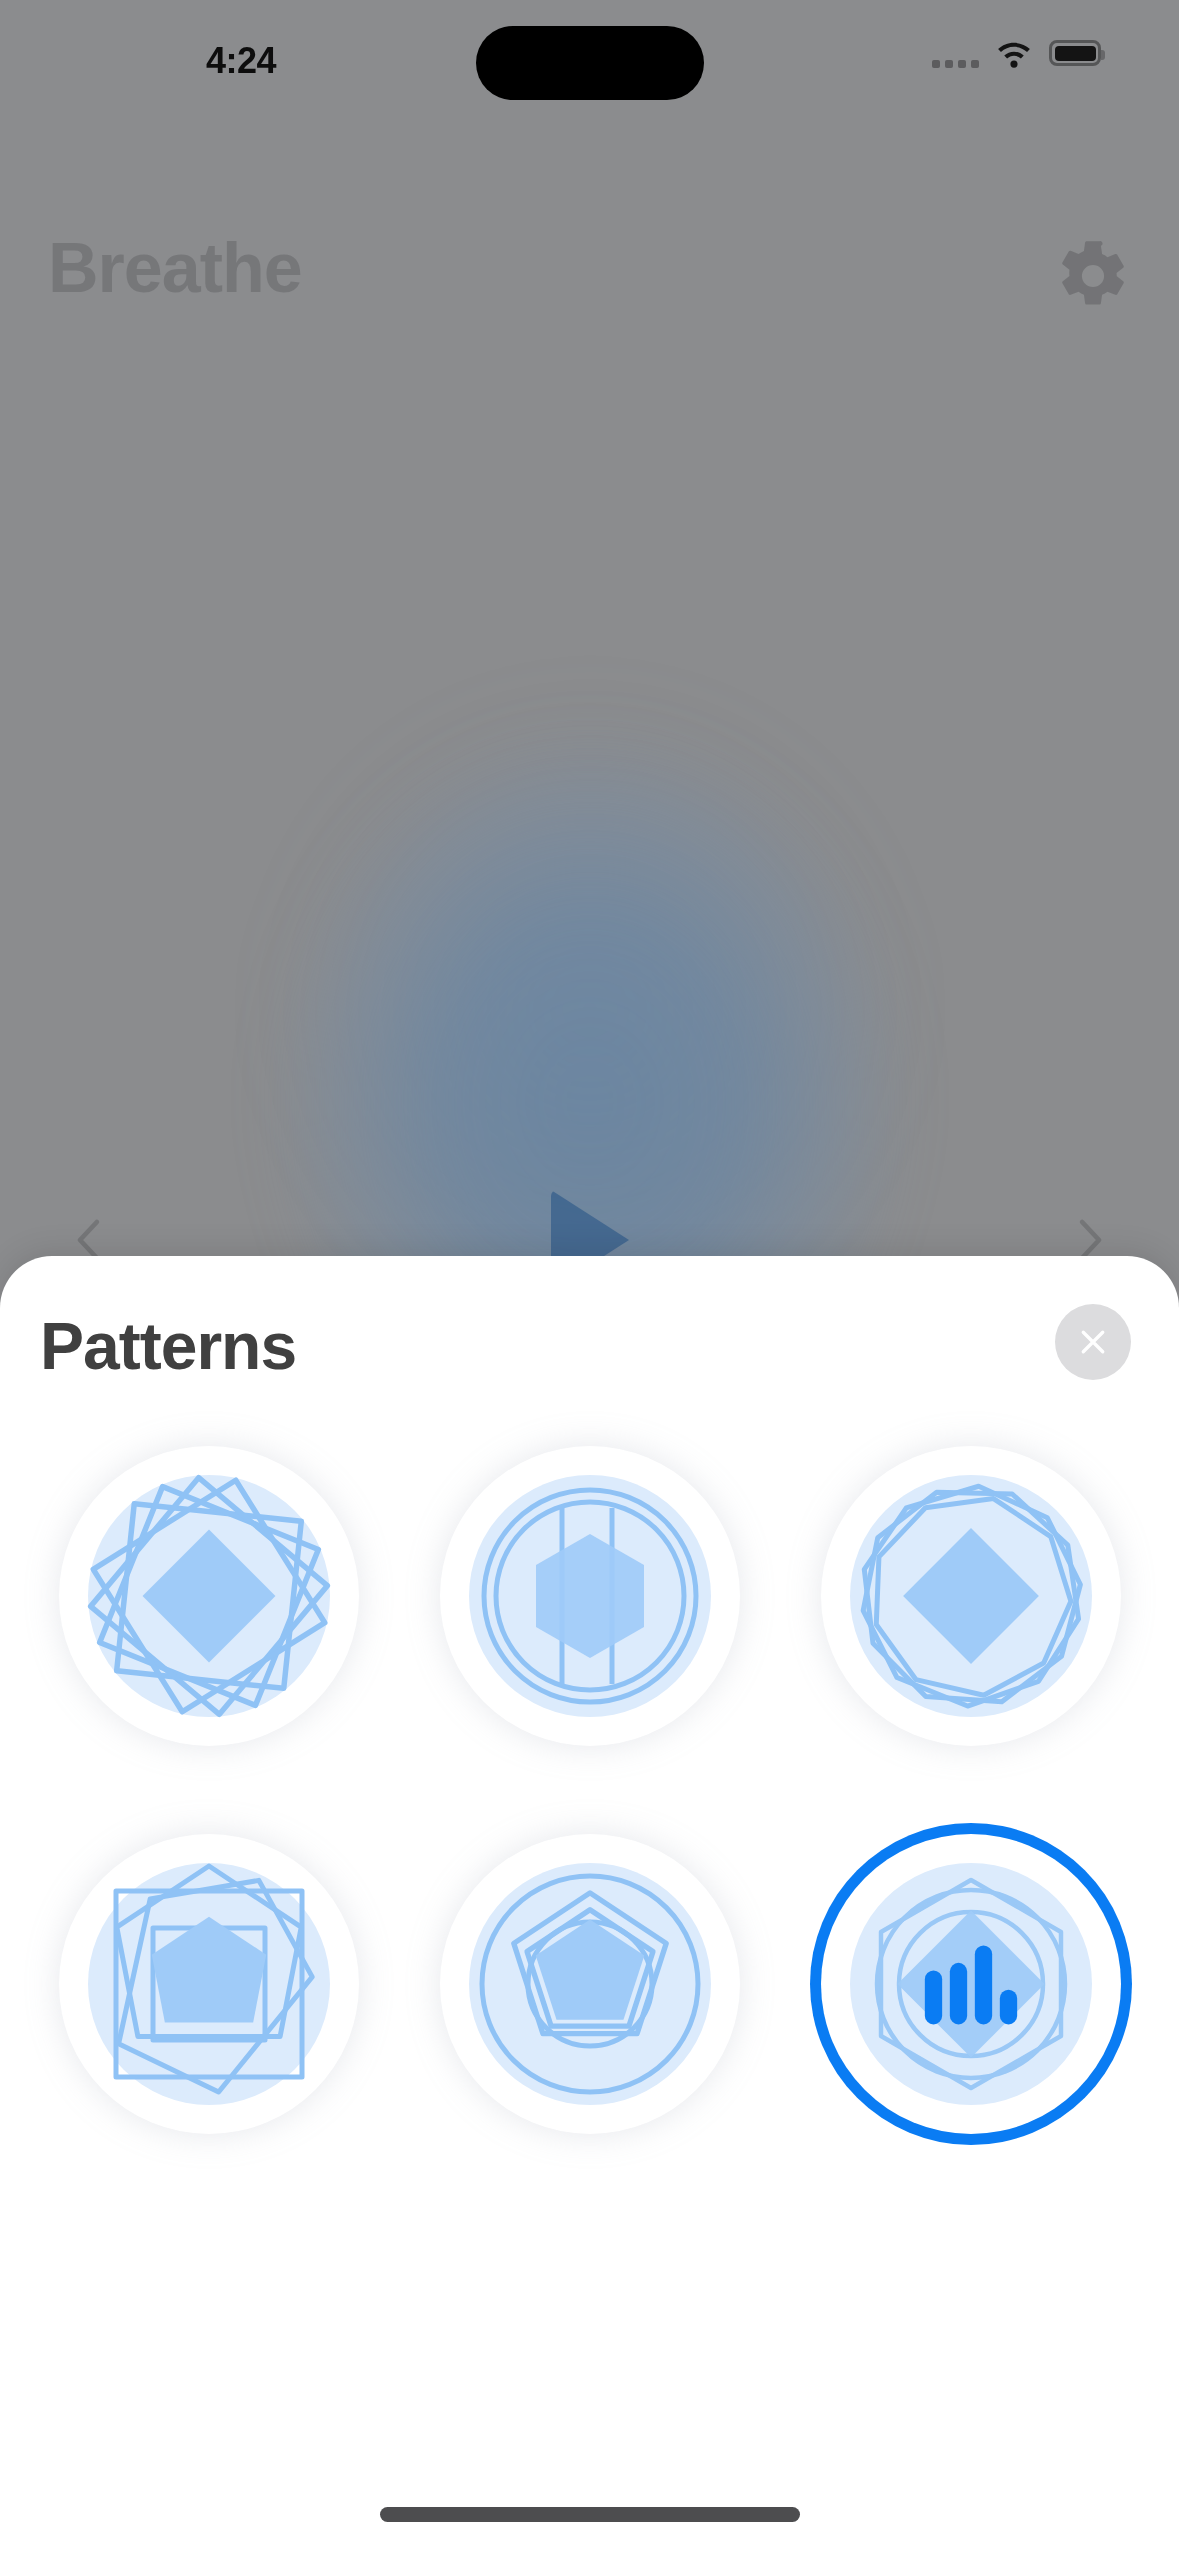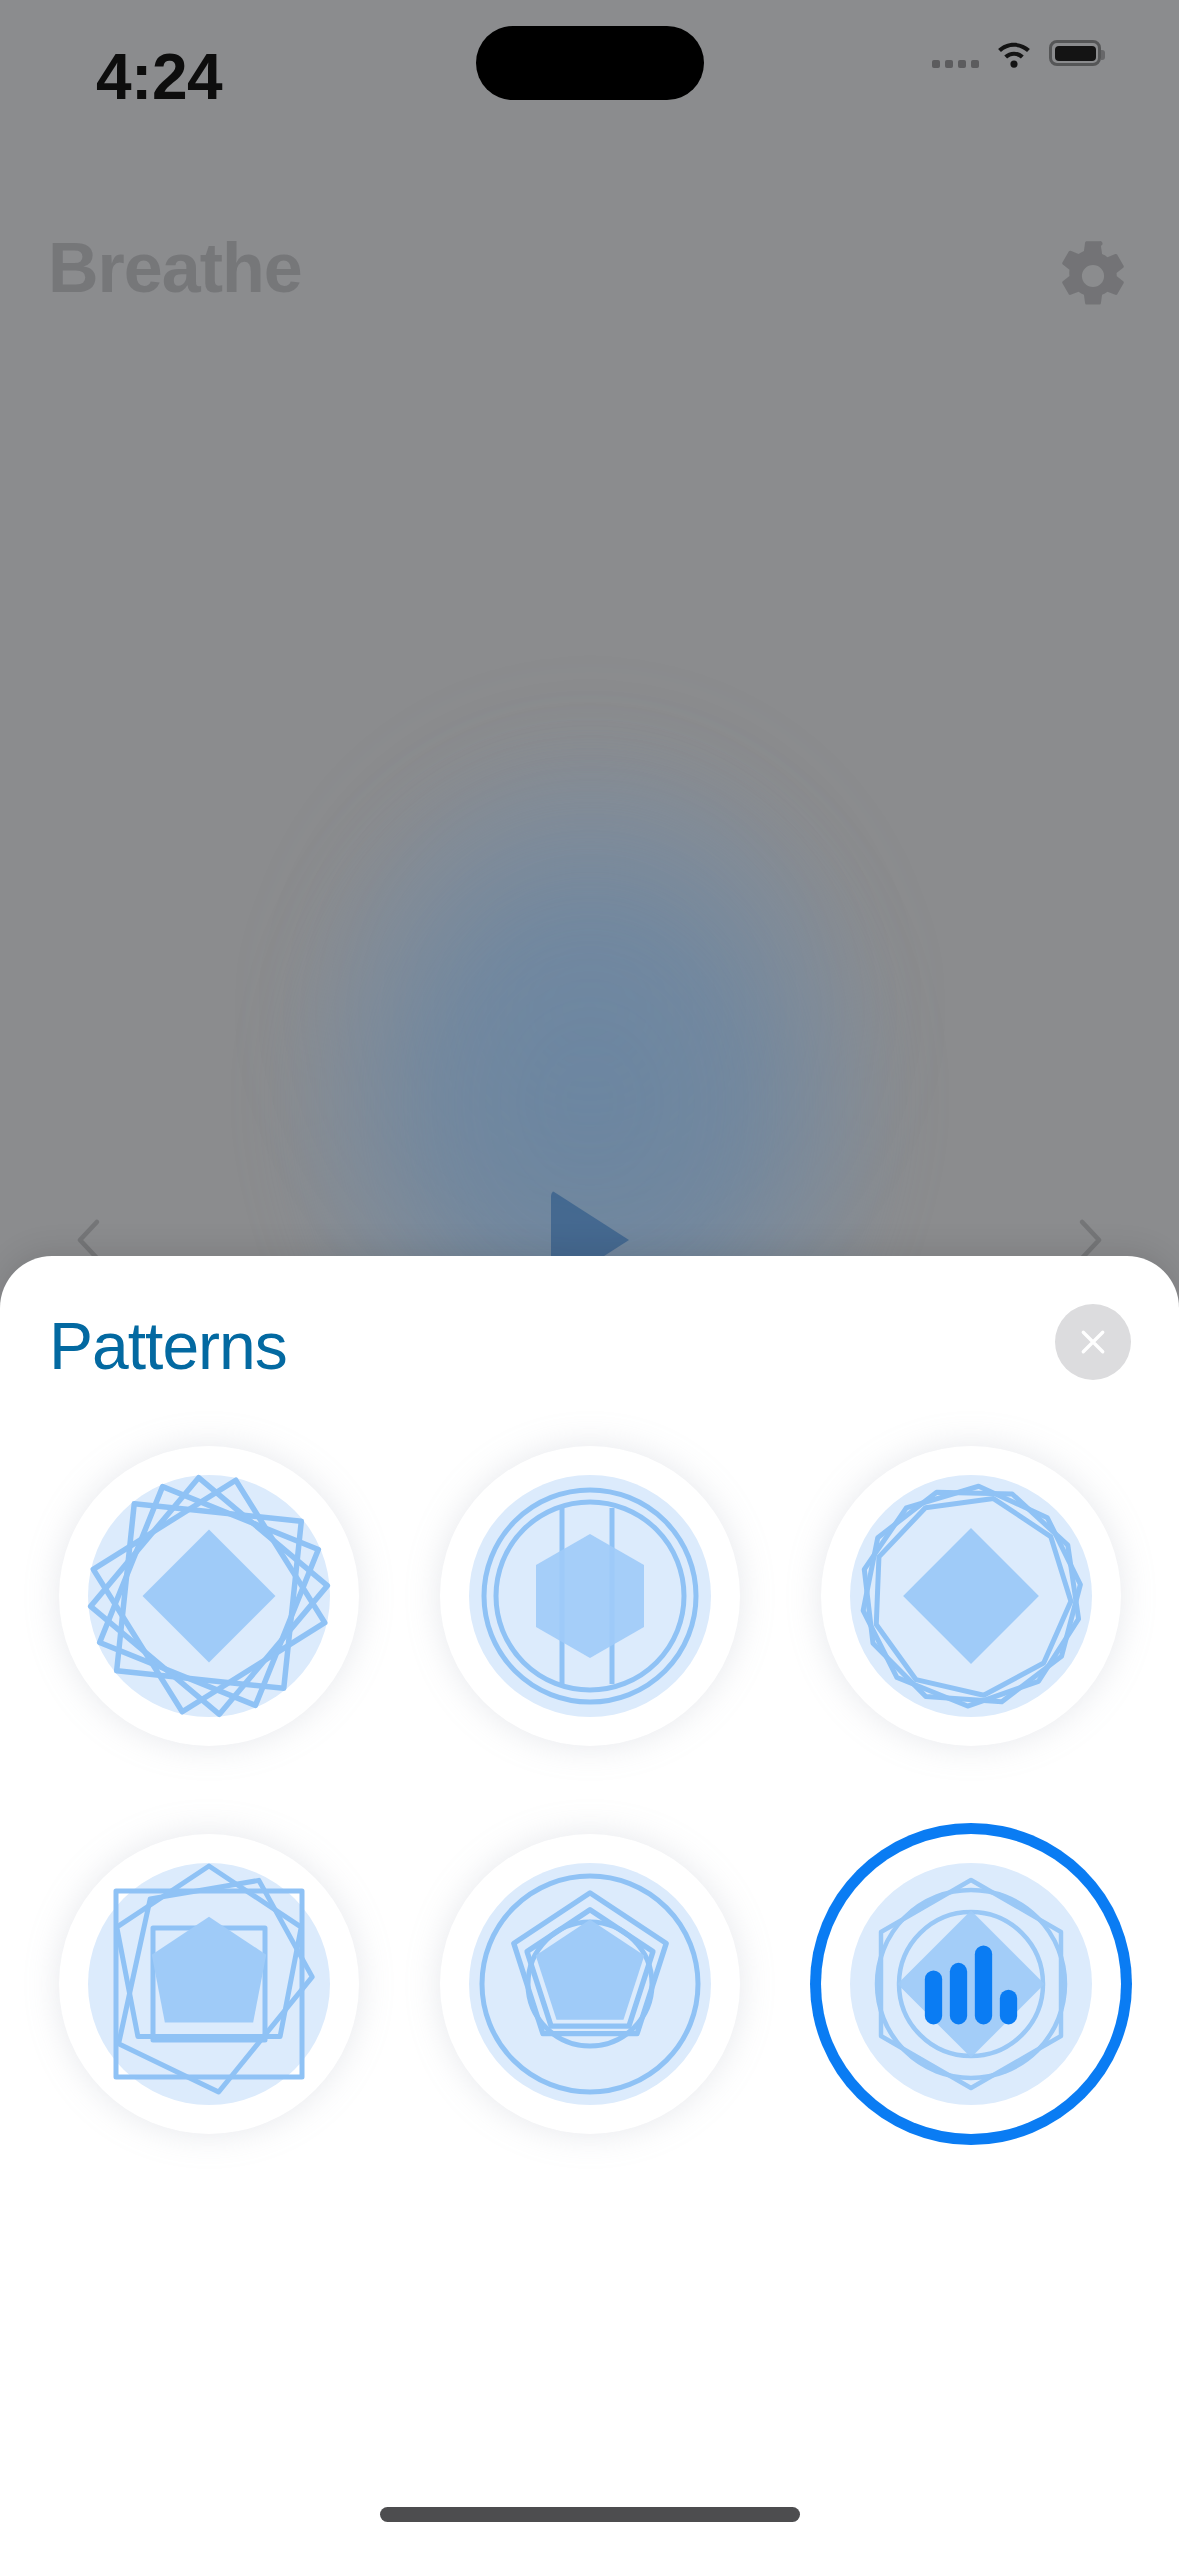--- a/index.html
+++ b/index.html
@@ -61,22 +61,22 @@
     left: 0; top: 0;
     width: 1179px;
     height: 170px;
     z-index: 60;
   }
   .sb-time {
     position: absolute;
     left: 96px;
     top: 40px;
     width: 180px;
-    text-align: left;
-    font-size: 64px;
+    text-align: right;
+    font-size: 36px;
     font-weight: 600;
     letter-spacing: -0.5px;
     color: #0d0d0d;
   }
   .dyn-island {
     position: absolute;
     left: 50%;
     transform: translateX(-50%);
     top: 26px;
     width: 228px;
@@ -177,26 +177,26 @@
     box-shadow: 0 -6px 30px rgba(0,0,0,0.10);
     z-index: 40;
     overflow: hidden;
   }
   .sheet-head {
     position: relative;
     height: 170px;
   }
   .sheet-title {
     position: absolute;
-    left: 49px;
+    left: 40px;
     top: 52px;
     font-size: 66px;
-    font-weight: 400;
+    font-weight: 700;
     letter-spacing: -1px;
-    color: #0369a1;
+    color: #404040;
   }
   .sheet-close {
     position: absolute;
     right: 48px;
     top: 48px;
     width: 76px;
     height: 76px;
     border-radius: 50%;
     background: #dcdcde;
     display: flex;

